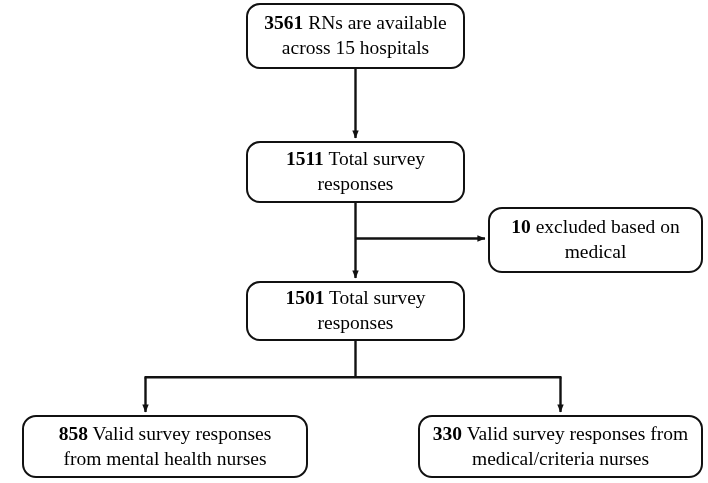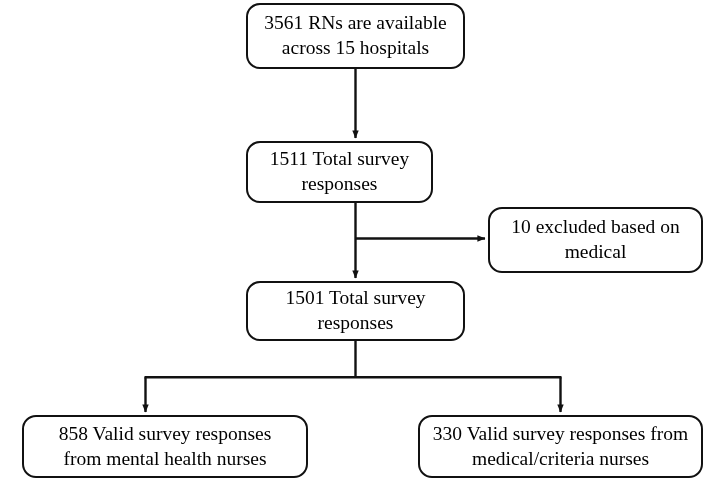--- a/index.html
+++ b/index.html
@@ -35,25 +35,25 @@
     color: #000000;
     font-size: 19.5px;
     line-height: 1.28;
     padding: 2px 8px;
     z-index: 2;
   }
   .node .t {
     display: block;
   }
   .node b {
-    font-weight: normal;
+    font-weight: bold;
   }
   
   #node-source      { left: 246px; top: 3px;   width: 219px; height: 66px; }
-  #node-total       { left: 246px; top: 141px; width: 187px; height: 62px; }
+  #node-total       { left: 246px; top: 141px; width: 219px; height: 62px; }
   #node-excluded    { left: 488px; top: 207px; width: 215px; height: 66px; }
   #node-valid       { left: 246px; top: 281px; width: 219px; height: 60px; }
   #node-mental      { left: 22px;   top: 415px; width: 286px; height: 63px; }
   #node-medsurg     { left: 418px; top: 415px; width: 285px; height: 63px; }
 </style>
 </head>
 <body>
 
 <div id="flowchart">
 

